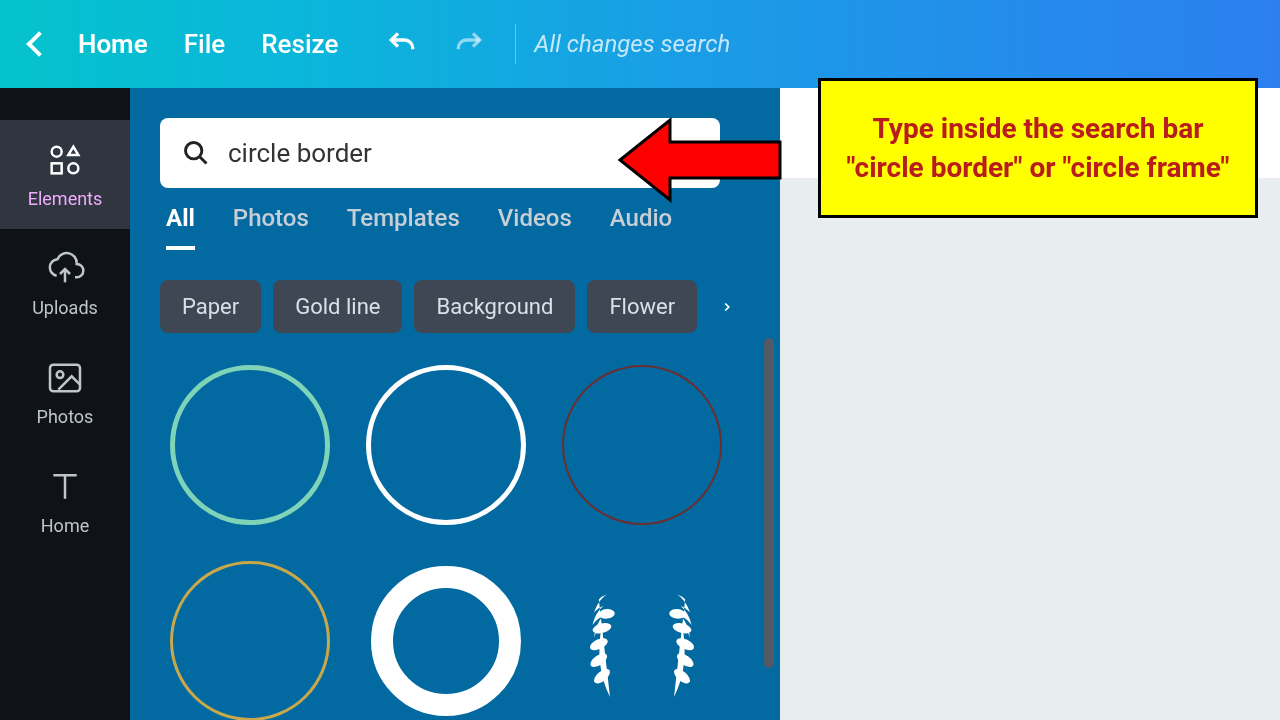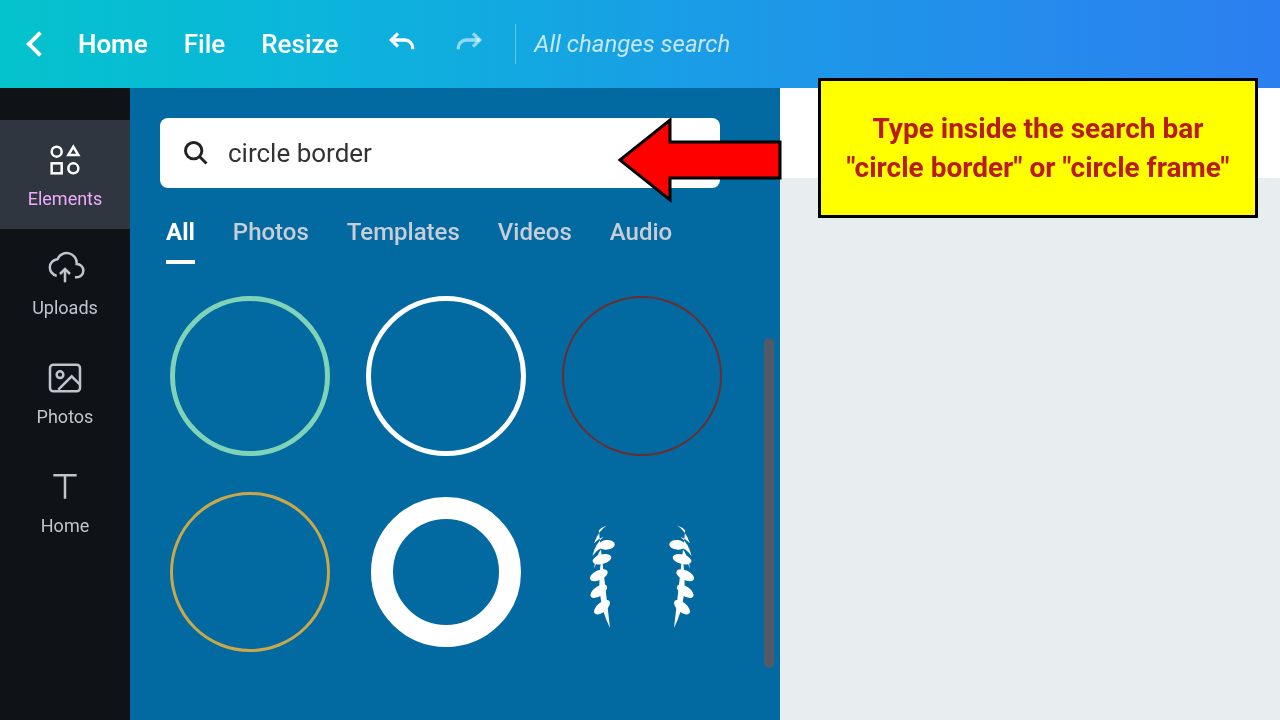--- a/index.html
+++ b/index.html
@@ -130,21 +130,21 @@
       border: none;
       outline: none;
       font-size: 26px;
       color: #333;
       flex: 1;
       background: transparent;
     }
     .tabs {
       display: flex;
       gap: 38px;
-      margin-top: 30px;
+      margin-top: 16px;
       padding-left: 6px;
     }
     .tab {
       color: #c8ced6;
       font-size: 24px;
       font-weight: 500;
       padding-bottom: 14px;
       cursor: pointer;
     }
     .tab.active {
@@ -301,20 +301,31 @@
     </div>
 
     <div class="tabs">
       <div class="tab active">All</div>
       <div class="tab">Photos</div>
       <div class="tab">Templates</div>
       <div class="tab">Videos</div>
       <div class="tab">Audio</div>
     </div>
 
+    <div class="chips">
+      <div class="chip">Paper</div>
+      <div class="chip">Gold line</div>
+      <div class="chip">Background</div>
+      <div class="chip">Flower</div>
+      <div class="chip-more">
+        <svg width="14" height="14" viewBox="0 0 24 24" fill="none" stroke="#fff" stroke-width="3">
+          <polyline points="9 6 15 12 9 18"></polyline>
+        </svg>
+      </div>
+    </div>
 
     <div class="results">
       <div class="result">
         <div class="circle" style="width:160px;height:160px;border:5px solid #7fd4b8;"></div>
       </div>
       <div class="result">
         <div class="circle" style="width:160px;height:160px;border:5px solid #fff;"></div>
       </div>
       <div class="result">
         <div class="circle" style="width:160px;height:160px;border:2px solid #6b2e2e;"></div>

